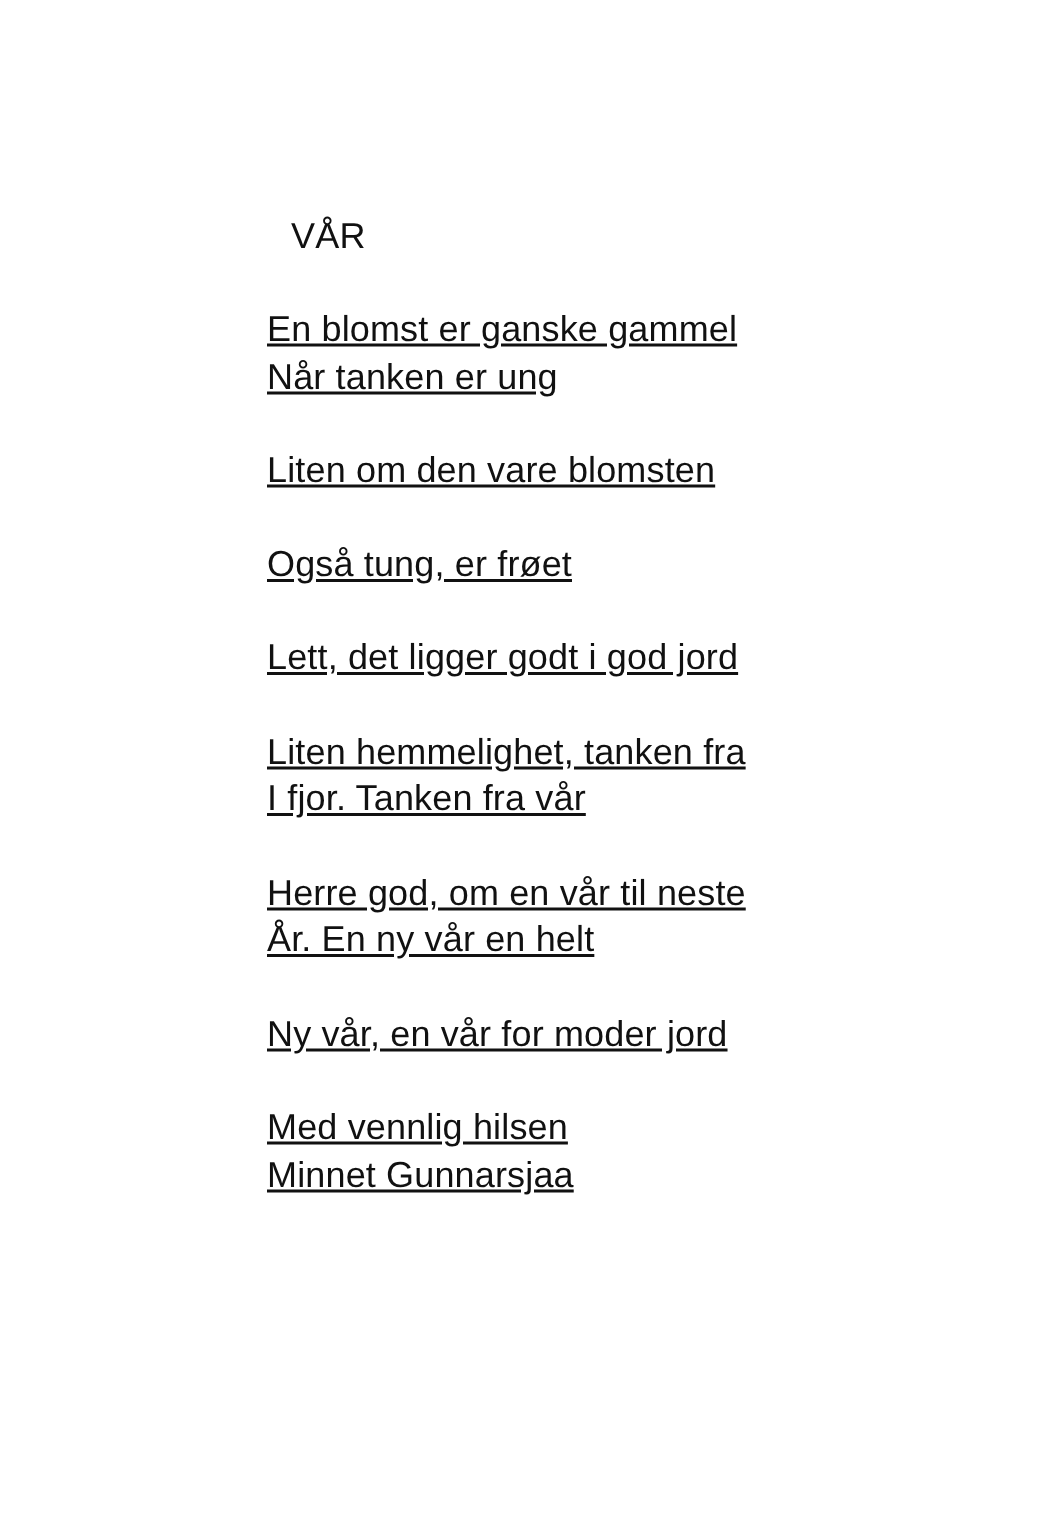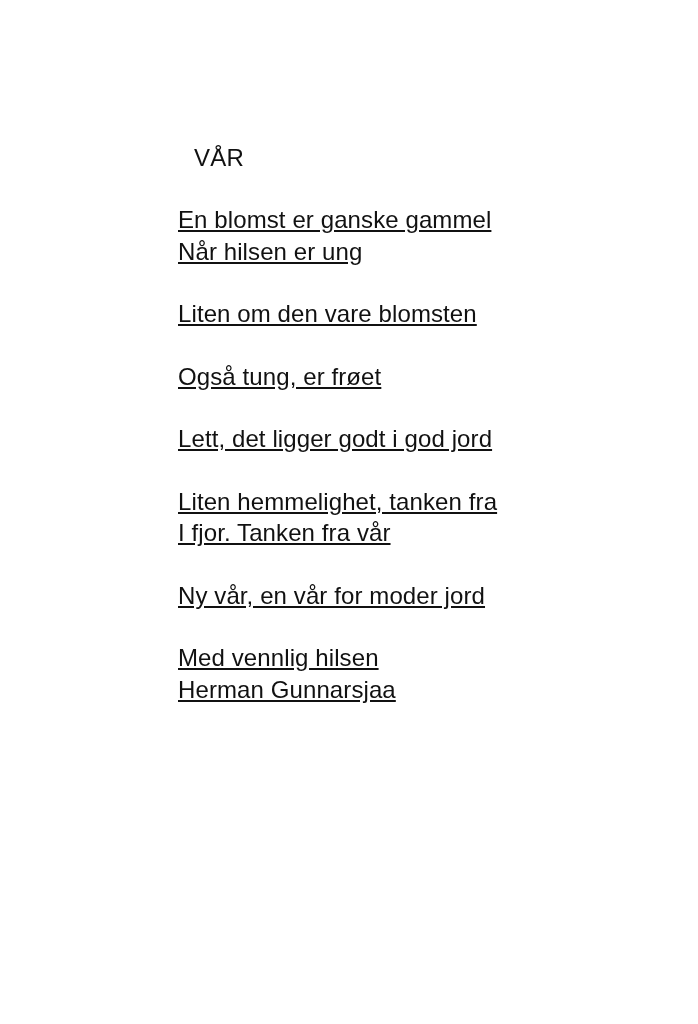--- a/index.html
+++ b/index.html
@@ -41,42 +41,46 @@
     }
   </style>
 </head>
 <body>
 
 <main class="page">
   <h1 class="title">VÅR</h1>
 
   <section class="stanza">
     <span class="line">En blomst er ganske gammel</span>
-    <span class="line">Når hilsen er ung</span>
+    <span class="line">Når tanken er ung</span>
   </section>
 
   <section class="stanza">
     <span class="line">Liten om den vare blomsten</span>
   </section>
 
   <section class="stanza">
     <span class="line">Også tung, er frøet</span>
   </section>
 
   <section class="stanza">
     <span class="line">Lett, det ligger godt i god jord</span>
   </section>
 
   <section class="stanza">
     <span class="line">Liten hemmelighet, tanken fra</span>
     <span class="line">I fjor. Tanken fra vår</span>
   </section>
 
+  <section class="stanza">
+    <span class="line">Herre god, om en vår til neste</span>
+    <span class="line">År. En ny vår en helt</span>
+  </section>
 
   <section class="stanza">
     <span class="line">Ny vår, en vår for moder jord</span>
   </section>
 
   <section class="stanza">
     <span class="line">Med vennlig hilsen</span>
-    <span class="line">Herman Gunnarsjaa</span>
+    <span class="line">Minnet Gunnarsjaa</span>
   </section>
 </main>
 
 </body></html>

